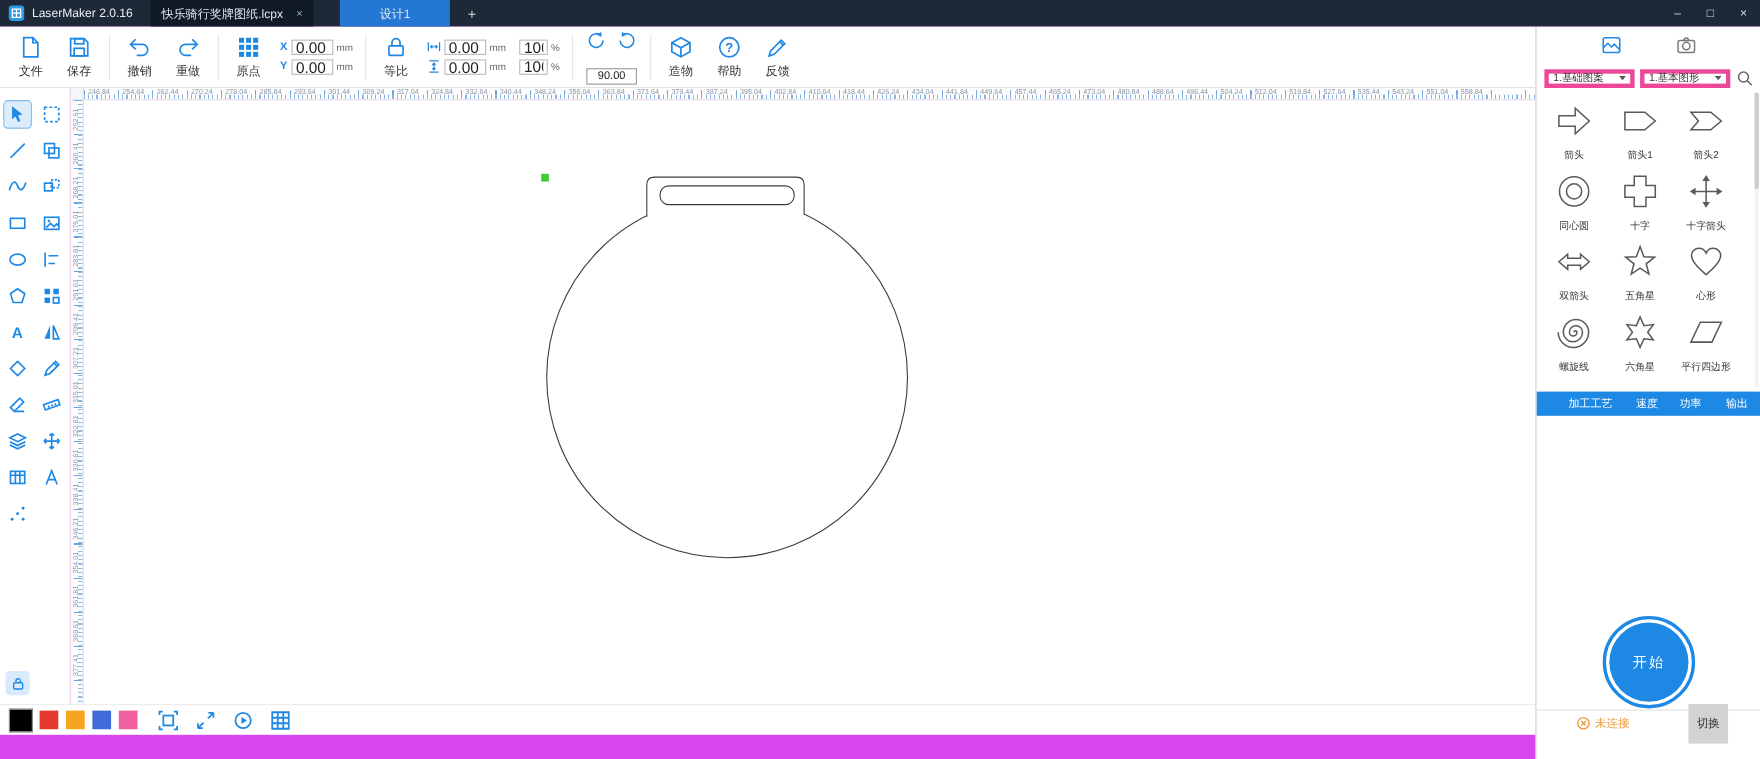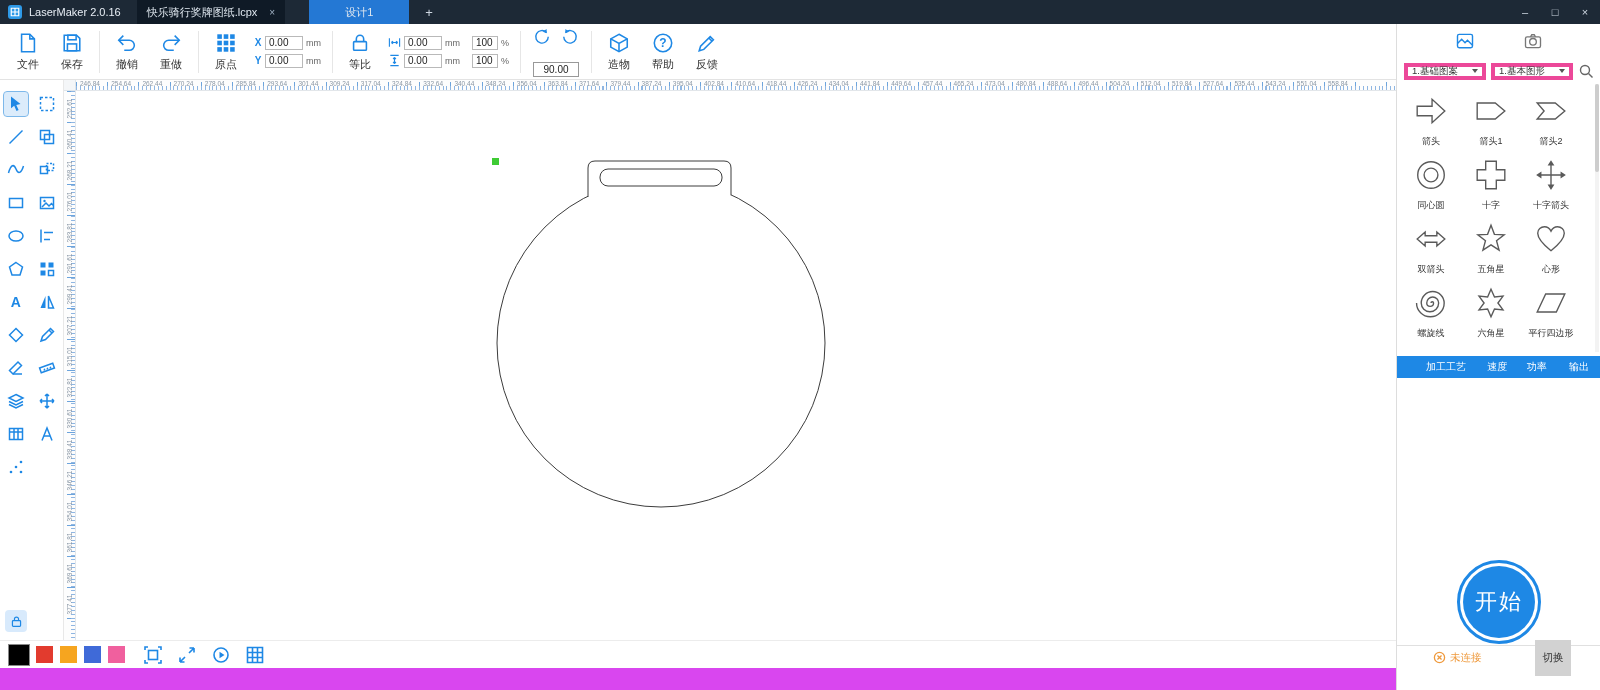--- a/index.html
+++ b/index.html
@@ -22,21 +22,21 @@
 
 .toolbar{position:absolute;left:0;top:24px;width:1396px;height:56px;background:#fff;border-bottom:1px solid #e3e3e3;display:flex;align-items:center;padding-left:6px;z-index:40;}
 .tb-item{display:flex;flex-direction:column;align-items:center;justify-content:center;min-width:44px;gap:3px;cursor:pointer;}
 .toolbar svg{stroke:#1e88e5;fill:none;stroke-width:1.7;}
 .toolbar svg .f,.f{fill:#1e88e5;stroke:none;}
 .tb-item .lbl{font-size:11px;color:#333;}
 .tb-sep{width:1px;height:42px;background:#e6e6e6;margin:0 5px;}
 .field-col{display:flex;flex-direction:column;gap:4px;margin:0 6px;}
 .frow{display:flex;align-items:center;gap:3px;font-size:9px;color:#666;}
 .axis{color:#1e88e5;font-weight:bold;font-size:10px;width:8px;text-align:center;}
-.tb-input{width:38px;height:14px;border:1px solid #b9b9b9;font-size:10px;padding:0 3px;color:#222;background:#fff;}
+.tb-input{width:38px;height:14px;border:1px solid #b9b9b9;font-size:14px;padding:0 3px;color:#222;background:#fff;}
 .pct-input{width:26px;}
 .rot-group{display:flex;flex-direction:column;align-items:center;gap:16px;margin:0 6px;}
 .rot-icons{display:flex;gap:8px;}
 .rot-input{width:46px;height:15px;text-align:center;font-size:10px;border:1px solid #999;}
 .help-wrap{position:relative;width:22px;height:22px;}
 .help-q{position:absolute;inset:0;display:flex;align-items:center;justify-content:center;color:#1e88e5;font-weight:bold;font-size:12px;}
 
 
 .left-toolbox{position:absolute;left:0;top:80px;width:64px;height:560px;background:#fff;border-right:1px solid #e8e8e8;display:grid;grid-template-columns:1fr 1fr;justify-items:center;align-content:start;row-gap:9px;padding-top:12px;z-index:30;}
 .tool{width:24px;height:24px;display:flex;align-items:center;justify-content:center;border-radius:3px;cursor:pointer;}
@@ -90,21 +90,21 @@
 .pt-head .c4{width:50px;text-align:center;}
 .pt-row{display:flex;align-items:center;height:26px;font-size:10.5px;color:#222;border-bottom:1px solid #f0f0f0;}
 .pt-row .c1{width:64px;display:flex;align-items:center;gap:4px;padding-left:5px;}
 .proc-swatch{width:11px;height:11px;background:#000;flex:0 0 auto;}
 .pt-row .c2{width:44px;text-align:center;}
 .pt-row .c3{width:46px;text-align:center;}
 .pt-row .c4{width:50px;display:flex;justify-content:center;}
 .eye{cursor:pointer;}
 .eye svg{stroke:#222;fill:none;stroke-width:1.3;}
 .start-btn{position:absolute;left:60px;top:536px;width:84px;height:84px;border-radius:50%;border:3px solid #1e88e5;background:#fff;padding:3px;cursor:pointer;}
-.start-inner{width:100%;height:100%;border-radius:50%;background:#1e88e5;color:#fff;font-size:22px;display:flex;align-items:center;justify-content:center;letter-spacing:2px;}
+.start-inner{width:100%;height:100%;border-radius:50%;background:#1e88e5;color:#fff;font-size:13px;display:flex;align-items:center;justify-content:center;letter-spacing:2px;}
 .rp-status{position:absolute;left:0;top:621px;width:204px;height:24px;border-top:1px solid #e0e0e0;display:flex;align-items:center;}
 .status-left{display:flex;align-items:center;gap:4px;margin-left:36px;color:#ef9a3d;font-size:10.5px;}
 .status-left svg{stroke:#ef9a3d;fill:none;stroke-width:1.4;}
 .switch-btn{margin-left:auto;margin-right:30px;width:36px;height:36px;background:#d2d2d2;color:#333;font-size:10.5px;display:flex;align-items:center;justify-content:center;cursor:pointer;}
 </style>
 </head>
 <body>
 
 <div class="app">
 

